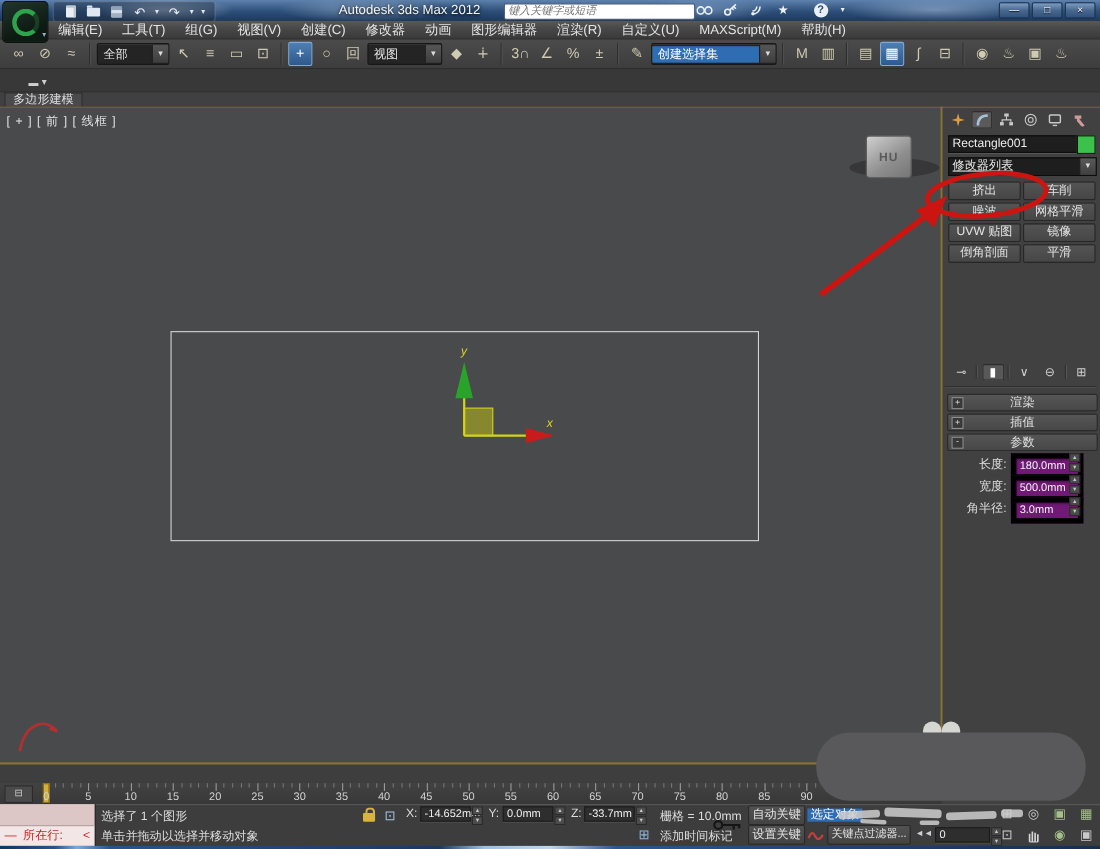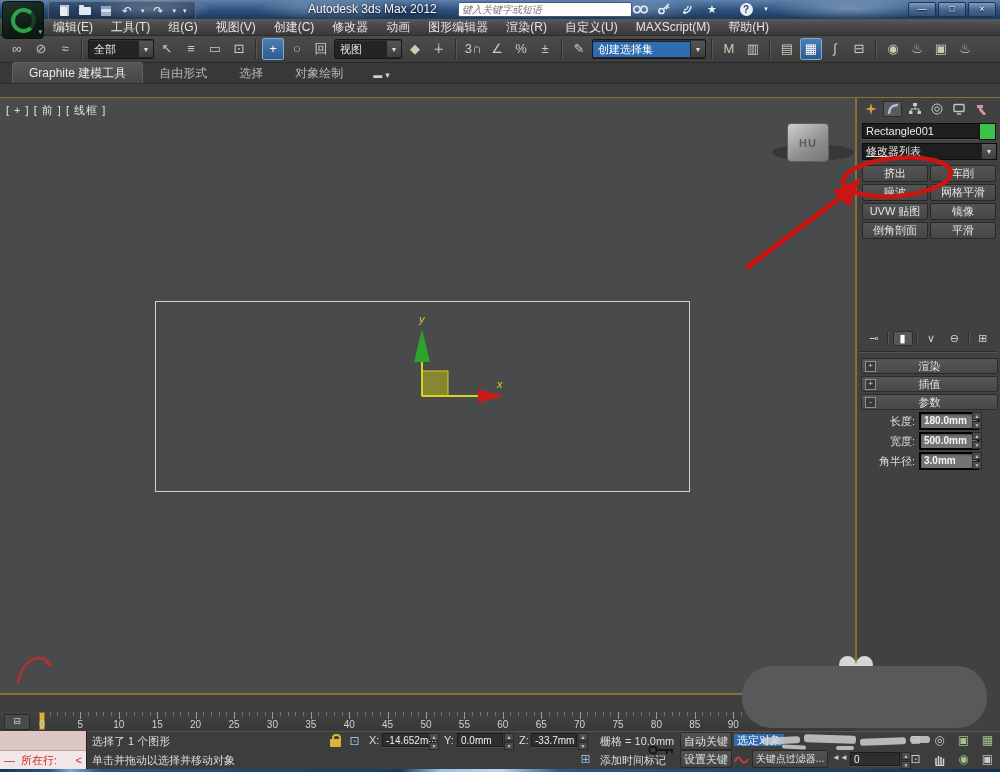--- a/index.html
+++ b/index.html
@@ -101,22 +101,22 @@
   .st-ic{width:20px;height:15px;display:flex;align-items:center;justify-content:center;color:#d0d0d0;font-size:11px;border-radius:2px;}
   .st-ic.active{background:#585858;box-shadow:inset 0 0 0 1px #2c2c2c;color:#fff;}
   .st-div{width:1px;height:12px;background:#2e2e2e;border-right:1px solid #575757;}
   #cp-sep{position:absolute;left:2px;top:253px;width:138px;height:1px;background:#2e2e2e;border-bottom:1px solid #545454;}
   .rollout{position:absolute;left:4px;width:135px;height:14px;background:linear-gradient(180deg,#565656,#474747);
     border:1px solid #2b2b2b;border-radius:2px;font-size:11px;color:#e0e0e0;line-height:14px;text-align:center;}
   .rollout .pm{position:absolute;left:3px;top:2px;width:9px;height:9px;border:1px solid #8f8f8f;background:#393939;
     font-size:8px;line-height:8px;text-align:center;color:#ddd;}
   .param-row{position:absolute;left:0;width:126px;height:16px;}
   .param-row .plabel{position:absolute;left:0;top:2px;width:58px;text-align:right;font-size:11px;color:#dedede;}
-  .param-row .pfield{position:absolute;left:62px;top:0;width:50px;height:14px;background:#737373;border:2px solid #000000;
-    box-shadow:inset 0 1px 2px rgba(0,0,0,.4);font-size:10px;color:#f4f4f4;line-height:14px;padding:0 3px;font-weight:bold;}
+  .param-row .pfield{position:absolute;left:62px;top:0;width:50px;height:14px;background:#701a75;border:5px solid #000000;
+    box-shadow:inset 0 1px 2px rgba(0,0,0,.4);font-size:10px;color:#f4f4f4;line-height:14px;padding:0 3px;}
   .spinner{position:absolute;top:0;width:10px;height:16px;display:flex;flex-direction:column;gap:1px;}
   .spinner span{flex:1;background:#4c4c4c;border:1px solid #2a2a2a;font-size:5px;line-height:6px;text-align:center;color:#c9c9c9;}
   .param-row .spinner{left:115px;}
 
   
   #timeslider{position:absolute;left:0;top:695px;width:856px;height:17px;background:#3a3a3a;border-bottom:1px solid #2d2d2d;}
   .ts-arrow{position:absolute;top:1px;width:11px;height:14px;background:#4c4c4c;border:1px solid #2a2a2a;font-size:7px;color:#ccc;
     display:flex;align-items:center;justify-content:center;}
   #ts-bubble{position:absolute;left:14px;top:1px;width:90px;height:14px;background:linear-gradient(180deg,#5e5e5e,#474747);
     border:1px solid #2b2b2b;border-radius:2px;font-size:11px;color:#e8e8e8;text-align:center;line-height:14px;}
@@ -330,30 +330,27 @@
       <div class="tb-icon">
         <span>▣</span>
       </div>
       <div class="tb-icon">
         <span>♨</span>
       </div>
     </div>
 
   <div id="ribbon-tabs">
     <span style="width:4px"></span>
-    <span id="rtabs" style="display:flex;align-items:flex-end;">
-        <div class="rtab active">Graphite 建模工具</div>
-        <div class="rtab">自由形式</div>
-        <div class="rtab">选择</div>
-        <div class="rtab">对象绘制</div>
-      </span>
     <span class="ribbon-min">
         <span>▬</span>
         <span>▾</span>
       </span>
+  </div>
+  <div id="ribbon-row">
+    <span id="panel-tab">多边形建模</span>
   </div>
 
   <div id="work-top-line"></div>
   <div id="viewport">
     <span id="vp-label">[ + ] [ 前 ] [ 线框 ]</span>
     <div id="hu-shadow"></div>
     <div id="hu-cube">HU</div>
     <div id="shape-rect"></div>
     <svg width="150" height="115" style="position:absolute;left:380px;top:197px;">
       <rect x="42" y="76" width="26" height="25" fill="rgba(150,150,40,.8)" stroke="#d4d41c" stroke-width="1"></rect>

